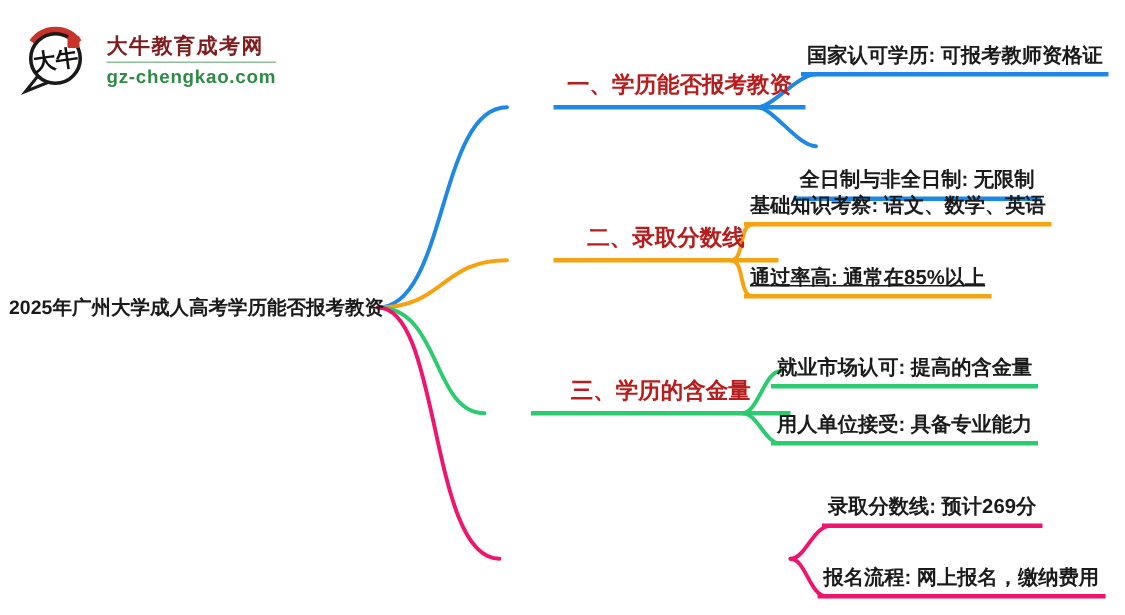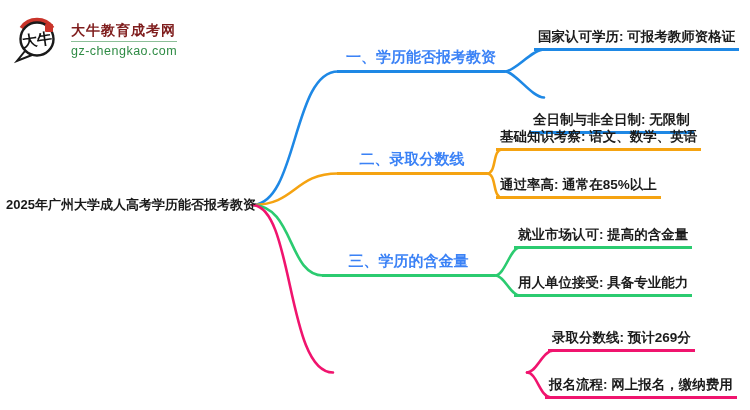--- a/index.html
+++ b/index.html
@@ -6,44 +6,44 @@
             font-family:"Liberation Sans","DejaVu Sans",sans-serif;}
   .canvas{position:relative;width:750px;height:410px;background:#ffffff;}
   svg.connectors{position:absolute;left:0;top:0;}
   svg.connectors path{fill:none;stroke-width:2.6;stroke-linecap:round;}
 
   
   .logo{position:absolute;left:12px;top:14px;display:flex;align-items:center;gap:7px;}
   .logo-text{display:flex;flex-direction:column;}
   .logo-title{color:#7f1d1d;font-weight:bold;font-size:14px;letter-spacing:1px;line-height:19px;}
   .logo-divider{height:1px;background:#2E8B44;opacity:.55;margin:1px 0 2px 0;}
-  .logo-domain{color:#2E8B44;font-weight:normal;font-size:12.5px;letter-spacing:.5px;line-height:14px;}
+  .logo-domain{color:#2E8B44;font-weight:bold;font-size:12.5px;letter-spacing:.5px;line-height:14px;}
 
   
   .central{position:absolute;top:196px;left:6px;width:241px;
            font-size:13px;font-weight:bold;color:#1a1a1a;line-height:18px;white-space:nowrap;}
 
   
   .branch-label{position:absolute;height:26px;line-height:26px;text-align:center;
-                font-size:15px;font-weight:bold;color:#3b82f6;white-space:nowrap;
-                border-bottom:3px solid #999;}
+                font-size:15px;font-weight:bold;color:#b91c1c;white-space:nowrap;
+                border-bottom:3px solid #999;margin-left:32px;}
   .b1{left:337px;top:44px;width:168px;}
   .b2{left:337px;top:146px;width:150px;}
   .b3{left:322px;top:248px;width:173px;}
   .b4{left:332px;top:345px;width:195px;}
 
   
   .leaf{position:absolute;height:22px;line-height:22px;padding:0 4px;
         font-size:13.5px;font-weight:bold;color:#1b1b1b;white-space:nowrap;
         border-bottom:3px solid #999;}
   .l11{left:506px;top:26px;margin-left:28px;}
   .l12{left:529px;top:74px;margin-top:35px;}
   .l21{left:496px;top:126px;}
-  .l22{left:496px;top:174px;}
-  .l31{left:514px;top:224px;}
+  .l22{left:496px;top:174px;text-decoration:underline;}
+  .l31{left:514px;top:234px;}
   .l32{left:514px;top:272px;}
   .l41{left:548px;top:327px;}
   .l42{left:545px;top:374px;}
 </style>
 </head>
 <body>
 
 <div class="canvas">
 
   <svg class="connectors" width="750" height="410" viewBox="0 0 750 410" xmlns="http://www.w3.org/2000/svg">

